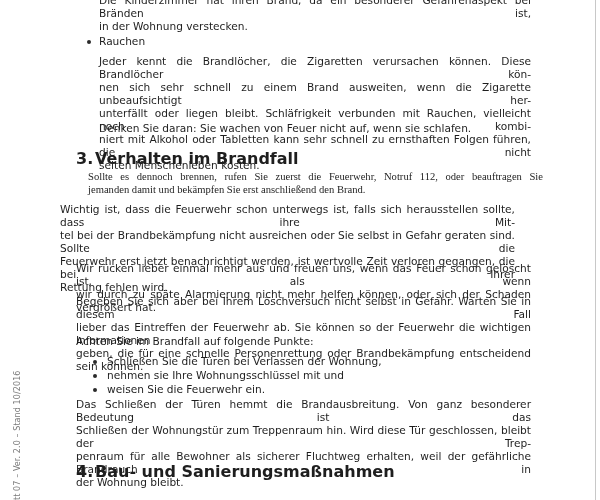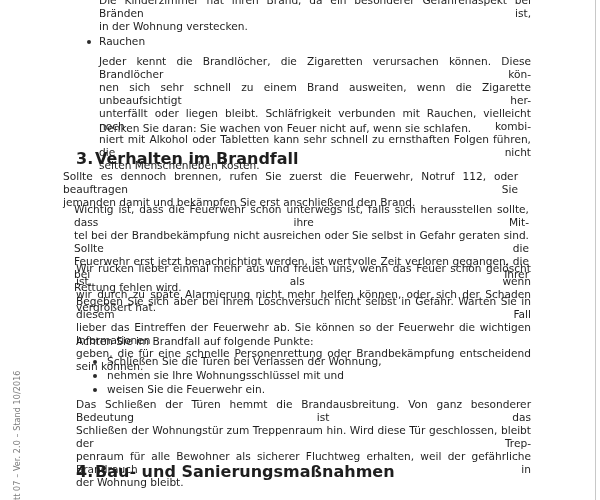--- a/index.html
+++ b/index.html
@@ -70,26 +70,26 @@
   <span class="line">niert mit Alkohol oder Tabletten kann sehr schnell zu ernsthaften Folgen führen, die nicht</span>
   <span class="line last">selten Menschenleben kosten.</span>
 </div>
 
 <div class="item" style="left:99px; top:122px;">Denken Sie daran: Sie wachen von Feuer nicht auf, wenn sie schlafen.</div>
 
 <div class="heading" style="left:76px; top:152px;">
   <span class="num">3.</span><span>Verhalten im Brandfall</span>
 </div>
 
-<div class="p" style="left:63px; top:170px; width:455px;">
+<div class="p" style="left:88px; top:170px; width:455px;font-family:Liberation Serif, serif;">
   <span class="line">Sollte es dennoch brennen, rufen Sie zuerst die Feuerwehr, Notruf 112, oder beauftragen Sie</span>
   <span class="line last">jemanden damit und bekämpfen Sie erst anschließend den Brand.</span>
 </div>
 
-<div class="p" style="left:74px; top:203px; width:455px;">
+<div class="p" style="left:60px; top:203px; width:455px;">
   <span class="line">Wichtig ist, dass die Feuerwehr schon unterwegs ist, falls sich herausstellen sollte, dass ihre Mit-</span>
   <span class="line">tel bei der Brandbekämpfung nicht ausreichen oder Sie selbst in Gefahr geraten sind. Sollte die</span>
   <span class="line">Feuerwehr erst jetzt benachrichtigt werden, ist wertvolle Zeit verloren gegangen, die bei Ihrer</span>
   <span class="line last">Rettung fehlen wird.</span>
 </div>
 
 <div class="p" style="left:76px; top:262px; width:455px;">
   <span class="line">Wir rücken lieber einmal mehr aus und freuen uns, wenn das Feuer schon gelöscht ist, als wenn</span>
   <span class="line last">wir durch zu späte Alarmierung nicht mehr helfen können, oder sich der Schaden vergrößert hat.</span>
 </div>

